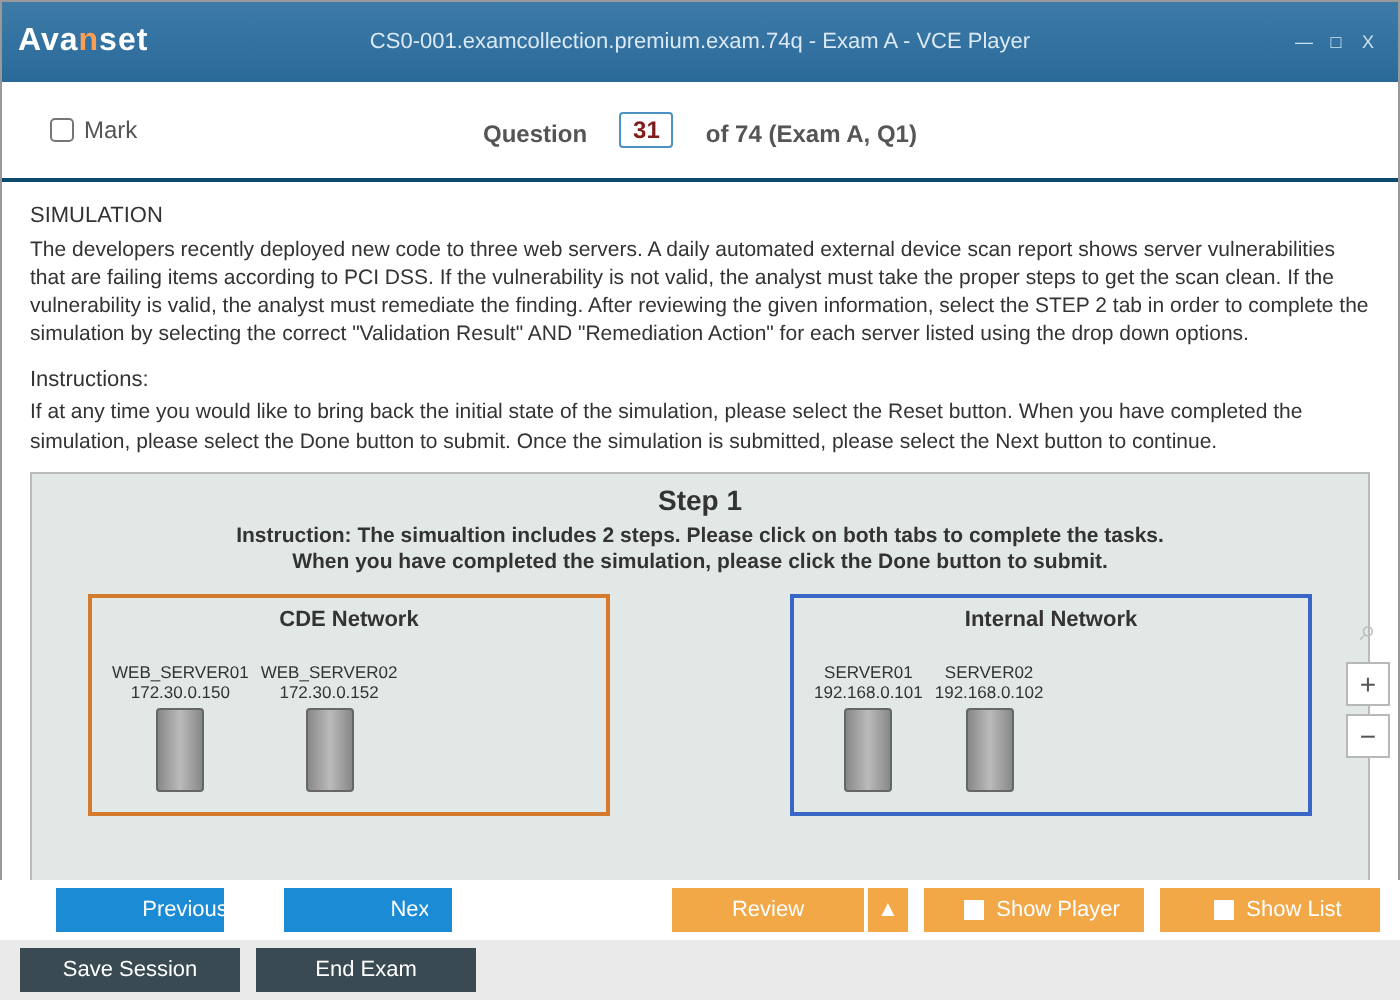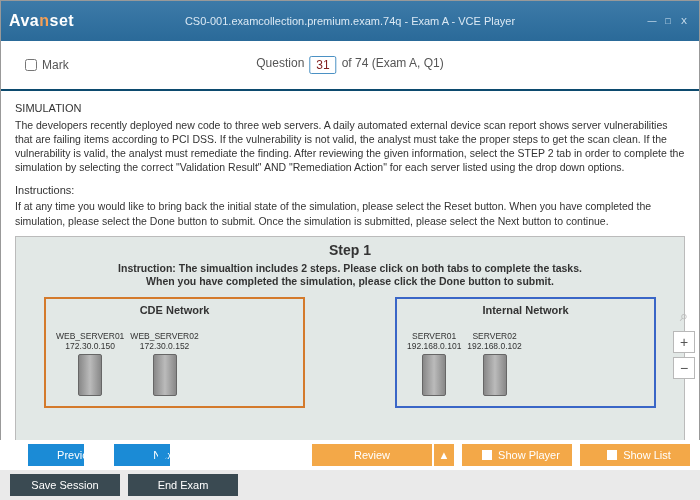--- a/index.html
+++ b/index.html
@@ -6,21 +6,21 @@
   body { width: 700px; height: 500px; overflow: hidden; background: #fff; border: 1px solid #999; }
   .titlebar { height: 40px; background: linear-gradient(#3d7aa8,#2a6a99); color: #fff; display: flex; align-items: center; padding: 0 8px; position: relative; }
   .logo { font-weight: bold; font-size: 16px; letter-spacing: 0.5px; }
   .logo .n { color: #f7a055; }
   .title { position: absolute; left: 50%; transform: translateX(-50%); font-size: 11px; color: #dbe9f4; }
   .winbtns { margin-left: auto; display: flex; gap: 2px; }
   .winbtn { width: 14px; height: 12px; font-size: 9px; display: flex; align-items: center; justify-content: center; color: #cfe2f0; cursor: pointer; }
   .qheader { height: 50px; display: flex; align-items: center; padding: 0 24px; border-bottom: 2px solid #0c4a6e; font-size: 12px; color: #555; }
   .mark { display: flex; align-items: center; gap: 5px; }
   .mark input { width: 12px; height: 12px; }
-  .qcenter { position:absolute; left:50%; transform:translateX(-50%); display:flex; align-items:flex-start; gap:5px; }
+  .qcenter { position:absolute; left:50%; transform:translateX(-50%); display:flex; align-items:flex-end; gap:16px;font-weight:bold; }
   .qbox { border: 1px solid #4b91c4; padding: 1px 6px; color:#7f1d1d; font-size:12px; border-radius:2px;}
   .content { height: 368px; overflow-y: auto; padding: 10px 14px 10px 14px; font-size: 10.5px; color: #333; line-height: 1.35; position: relative; }
   .content::-webkit-scrollbar { width: 10px; }
   .content::-webkit-scrollbar-thumb { background: #c0c0c0; }
   .section-title { font-size: 11px; margin-bottom: 2px; }
   .para { margin-bottom: 8px; }
   .simbox { border: 1px solid #bbb; background: #e2e8e6; height: 242px; position: relative; overflow: hidden; margin-top: 6px;}
   .step-title { text-align:center; font-weight:bold; font-size:14px; margin-top:4px;}
   .step-inst { text-align:center; font-weight:bold; font-size:10.5px; line-height:1.3; margin-top:2px;}
   .netrow { display:flex; gap: 90px; padding: 8px 28px 0; }
@@ -34,28 +34,28 @@
   .globe { position:absolute; left:48%; bottom:-2px; width:30px; height:30px; border-radius:50%; background: radial-gradient(circle at 35% 30%, #8cd06b, #3b8a3b); border:1px solid #2b6a2b;}
   .zoom { position:absolute; right: 4px; bottom: 80px; display:flex; flex-direction:column; gap:4px;}
   .zbtn { width:22px; height:22px; border:1px solid #b8b8b8; background:#fff; display:flex; align-items:center; justify-content:center; font-size:14px; color:#555; cursor:pointer;}
   .zbtn.loupe { border:none; background:transparent; color:#bbb; font-size:15px;}
   .footer { position: absolute; bottom: 0; left: 0; right:0; }
   .row1, .row2 { display:flex; align-items:center; padding: 4px 10px; gap:8px; }
   .row1 { background: #fff; }
   .row2 { background: #eaeaea; }
   .btn { height: 22px; color:#fff; font-size:11px; display:flex; align-items:center; justify-content:center; cursor:pointer; border:none; }
   .btn.blue { background:#1b8bd6; }
-  .btn.blue.arrow { width:56px; text-indent:10px; position:relative;padding-left:35px;}
+  .btn.blue.arrow { width:84px; text-indent:10px; position:relative;padding-left:35px;}
   .btn.blue.arrow.prev::before { content:''; position:absolute; left:-10px; top:0; border:11px solid transparent; border-right-color:#1b8bd6;}
   .btn.blue.arrow.next::after { content:''; position:absolute; right:-10px; top:0; border:11px solid transparent; border-left-color:#1b8bd6;}
   .btn.orange { background:#f3a848; }
   .btn.dark { background:#3a4a52; width:110px;}
   .spacer { flex:1; }
   .review-grp { display:flex; }
-  .review-main { width:120px; position:relative;}
+  .review-main { width:96px; position:relative;}
   .review-tri { width:20px; display:flex; align-items:center; justify-content:center; margin-left:2px;}
   .chkbtn { width:110px; display:flex; align-items:center; gap:6px; padding-left:8px;}
   .chkbtn .cb { width:10px; height:10px; background:#fff;}
 </style>
 </head>
 <body>
 
 <div class="titlebar">
   <div class="logo">
     <span>Ava</span><span class="n">n</span><span>set</span>

